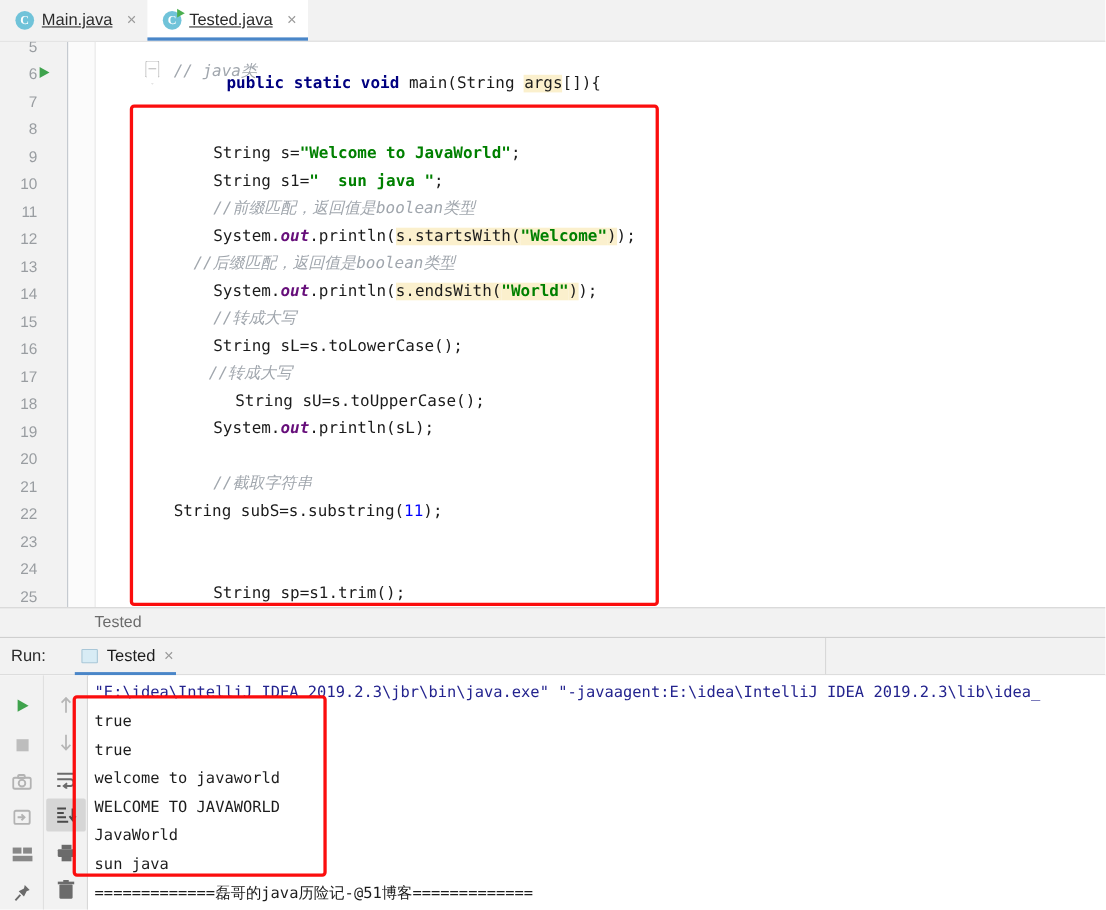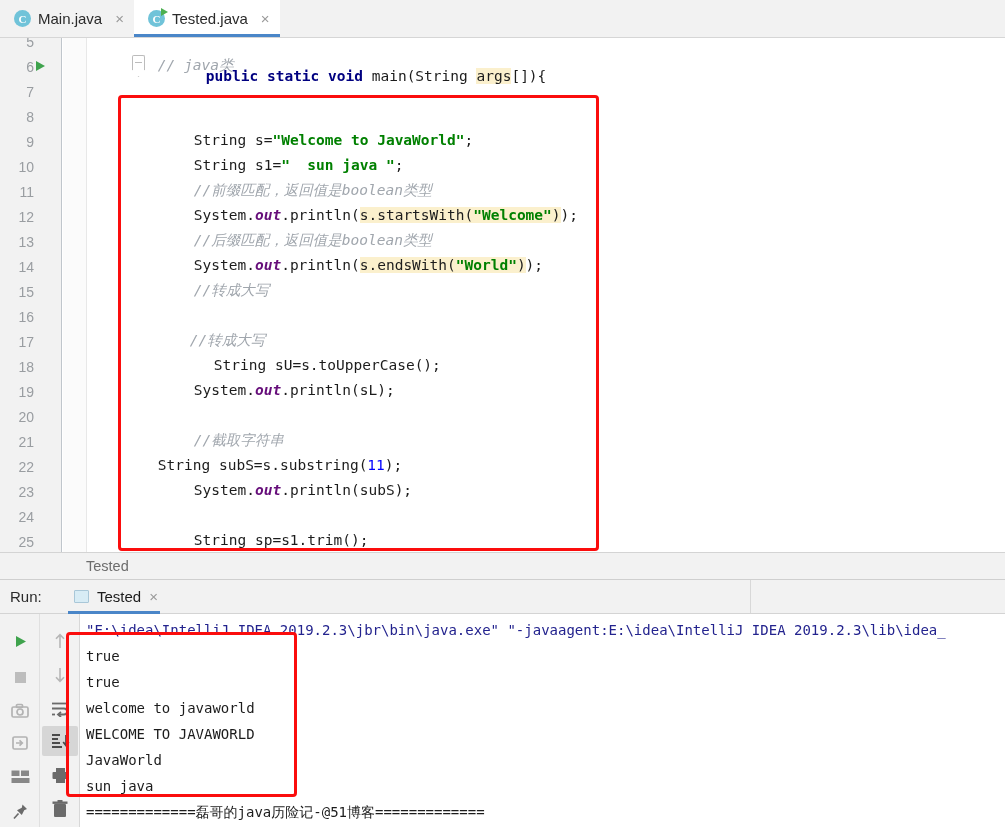--- a/index.html
+++ b/index.html
@@ -21,21 +21,21 @@
     height:37px; display:flex; align-items:center; gap:7px;
     padding:0 10px 0 14px; font-size:15px; color:#2b2b2b;
     position:relative; cursor:pointer;
   }
   .tab.inactive { background:#f2f2f2; }
   .tab.active { background:#ffffff; }
   .tab.active::after {
     content:""; position:absolute; left:0; right:0; bottom:0;
     height:3px; background:#4a86c8;
   }
-  .tab .tlabel { white-space:nowrap; }
+  .tab .tlabel { white-space:nowrap;text-decoration:underline; }
   .tab .tclose {
     color:#9a9a9a; font-size:15px; margin-left:6px; line-height:1;
     font-family:"Liberation Sans", sans-serif;
   }
   .jicon {
     width:17px; height:17px; border-radius:50%;
     background:#70c3d9; color:#ffffff; font-size:11px; font-weight:bold;
     display:flex; align-items:center; justify-content:center;
     font-family:"Liberation Serif", serif; position:relative; flex:0 0 auto;
   }
@@ -237,32 +237,35 @@
       </div>
 
       <div class="cline" style="top:115px; padding-left:36px;">
         <span class="cmt">//前缀匹配，返回值是boolean类型</span>
       </div>
 
       <div class="cline" style="top:140px; padding-left:36px;">
         <span>System.</span><span class="fld">out</span><span>.println(</span><span class="hl">s.startsWith(</span><span class="hl str">"Welcome"</span><span class="hl">)</span><span>);</span>
       </div>
 
-      <div class="cline" style="top:165px; padding-left:36px;">
+      <div class="cline" style="top:165px; padding-left:18px;">
         <span class="cmt">//后缀匹配，返回值是boolean类型</span>
       </div>
 
       <div class="cline" style="top:190px; padding-left:36px;">
         <span>System.</span><span class="fld">out</span><span>.println(</span><span class="hl">s.endsWith(</span><span class="hl str">"World"</span><span class="hl">)</span><span>);</span>
       </div>
 
       <div class="cline" style="top:215px; padding-left:36px;">
         <span class="cmt">//转成大写</span>
       </div>
 
+      <div class="cline" style="top:240px; padding-left:36px;">
+        <span>String sL=s.toLowerCase();</span>
+      </div>
 
       <div class="cline" style="top:265px; padding-left:32px;">
         <span class="cmt">//转成大写</span>
       </div>
 
       <div class="cline" style="top:290px; padding-left:56px;">
         <span>String sU=s.toUpperCase();</span>
       </div>
 
       <div class="cline" style="top:315px; padding-left:36px;">
@@ -271,23 +274,20 @@
 
 
       <div class="cline" style="top:365px; padding-left:36px;">
         <span class="cmt">//截取字符串</span>
       </div>
 
       <div class="cline" style="top:390px; ">
         <span>String subS=s.substring(</span><span class="num">11</span><span>);</span>
       </div>
 
-      <div class="cline" style="top:415px; padding-left:36px;">
-        <span>System.</span><span class="fld">out</span><span>.println(subS);</span>
-      </div>
 
 
       <div class="cline" style="top:465px; padding-left:36px;">
         <span>String sp=s1.trim();</span>
       </div>
 
       <div class="cline" style="top:490px; padding-left:36px;">
         
       </div>
     </div>

